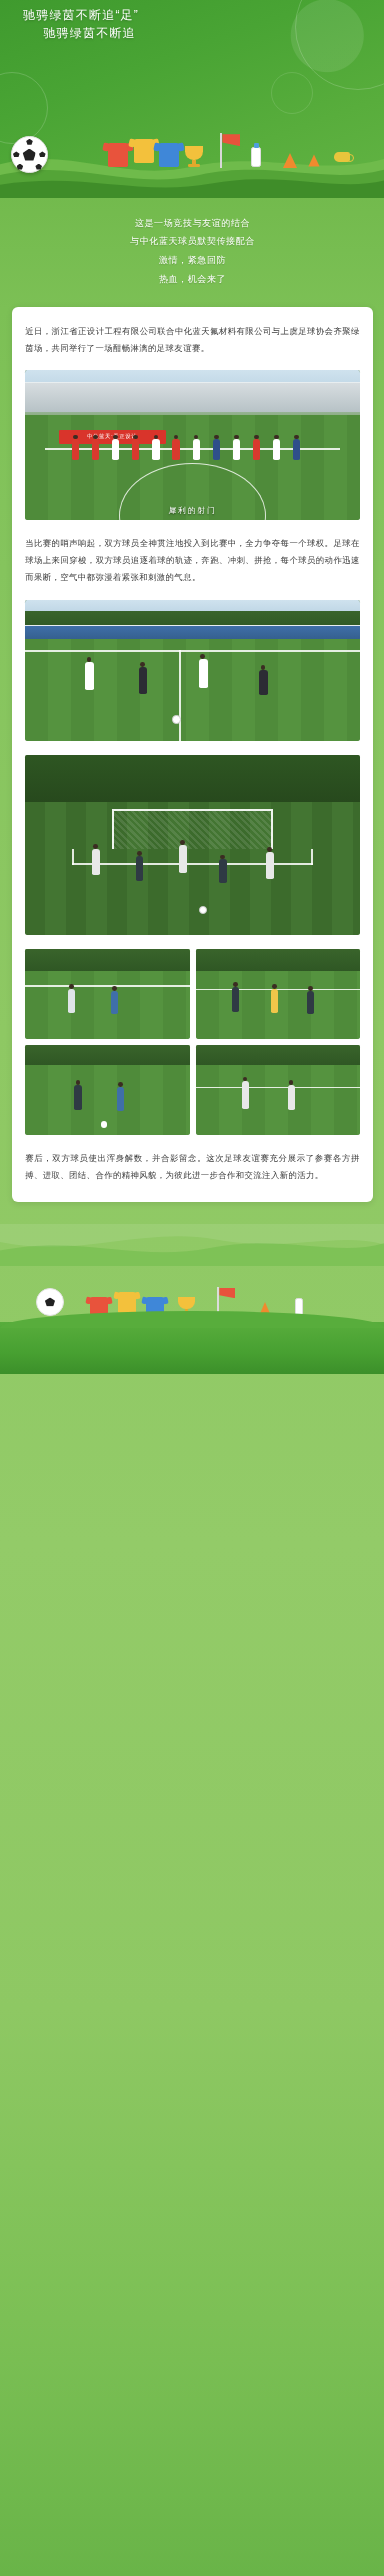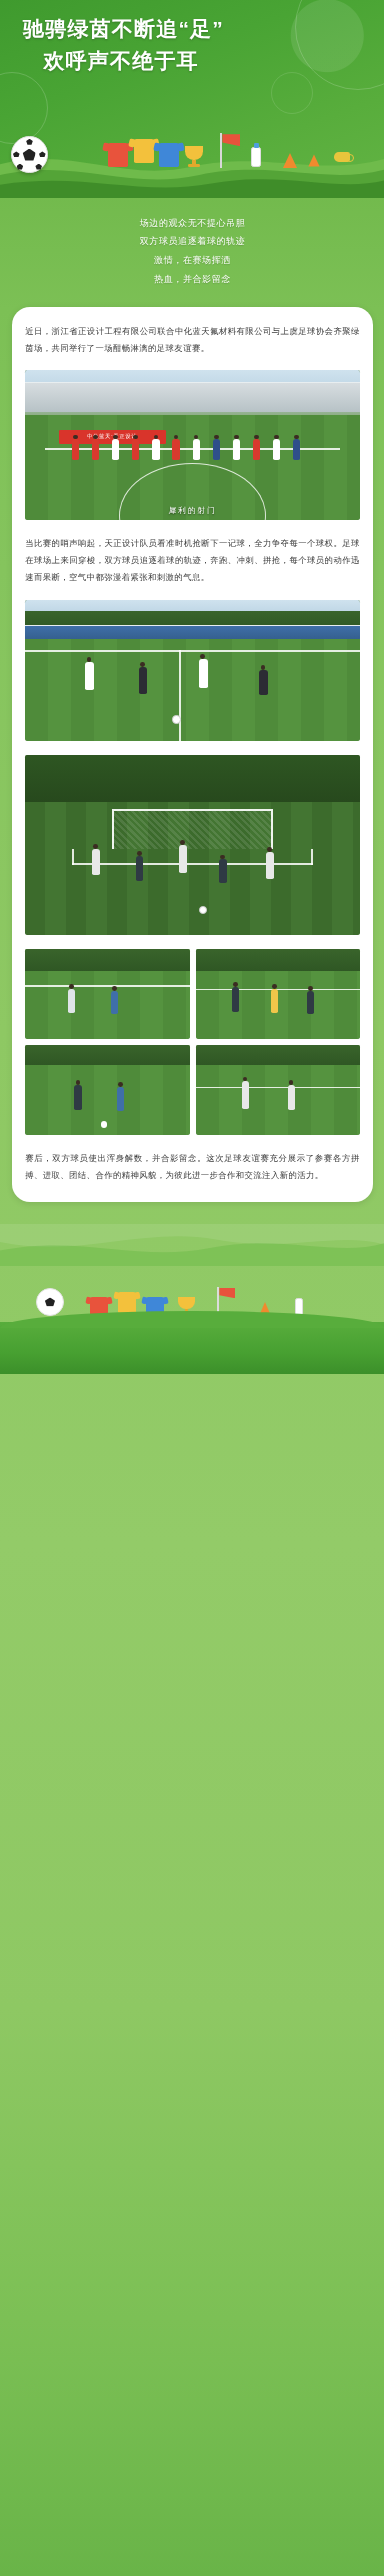--- a/index.html
+++ b/index.html
@@ -29,24 +29,24 @@
   .hdr-deco-circle {
     position: absolute; border-radius: 50%;
     border: 1.2px solid rgba(255,255,255,0.18);
   }
   .c1 { width: 126px; height: 126px; right: -36px; top: -36px; }
   .c2 { width: 72px; height: 72px; left: -24px; top: 72px; }
   .c3 { width: 42px; height: 42px; right: 72px; top: 72px; border-color: rgba(255,255,255,0.12); }
   .hdr-title {
     position: relative;
     z-index: 4;
-    padding: 13px 23px 0 23px;
+    padding: 6px 23px 0 23px;
     color: #ffffff;
-    font-size: 21px;
-    font-weight: bold;
+    font-size: 12px;
+    font-weight: normal;
     letter-spacing: 1.2px;
     line-height: 1.5;
     text-shadow: 0 1.2px 2.4px rgba(0,0,0,0.25);
   }
   .hdr-title .line2 { padding-left: 20.4px; }
 
   
   .hdr-illus {
     position: absolute;
     left: 0; right: 0; bottom: 0;
@@ -141,21 +141,21 @@
     line-height: 2.1;
     font-size: 9px;
     letter-spacing: 0.6px;
     text-shadow: 0 0.6px 1.2px rgba(0,0,0,0.18);
   }
 
   
   .card {
     background: #ffffff;
     margin: 0 12px 21.7px;
-    border-radius: 18px;
+    border-radius: 6px;
     padding: 15.6px 13.2px 18px;
     box-shadow: 0 1.2px 6px rgba(0,0,0,0.10);
     font-family: Liberation Serif, serif;
   }
   .para {
     font-size: 8.4px;
     color: #3a3a3a;
     line-height: 2.05;
     letter-spacing: 0.4px;
     text-align: justify;
@@ -286,21 +286,21 @@
 
 <div class="page">
 
   <div class="header">
     <div class="hdr-deco-circle c1"></div>
     <div class="hdr-deco-circle c2"></div>
     <div class="hdr-deco-circle c3"></div>
 
     <div class="hdr-title">
       <div>驰骋绿茵不断追“足”</div>
-      <div class="line2">欢呼声不绝于耳</div>
+      <div class="line2">驰骋绿茵不断追</div>
     </div>
 
     <div class="hdr-illus">
       <svg class="grass-wave" viewBox="0 0 640 96" preserveAspectRatio="none">
         <path d="M0,40 C120,10 200,70 320,44 C440,18 530,62 640,30 L640,96 L0,96 Z" fill="#6fbb4b"></path>
         <path d="M0,58 C130,30 210,84 330,58 C450,32 540,76 640,48 L640,96 L0,96 Z" fill="#54a437"></path>
         <path d="M0,74 C140,52 230,94 350,72 C470,50 560,88 640,66 L640,96 L0,96 Z" fill="#3f8d29"></path>
       </svg>
 
       <div class="ball-big">
@@ -322,24 +322,24 @@
           <span class="flag"></span>
         </div>
       <div class="bottle"></div>
       <div class="cone k1"></div>
       <div class="cone k2"></div>
       <div class="whistle"></div>
     </div>
   </div>
 
   <div class="slogan">
-    <div>场边的观众无不提心吊胆</div>
-    <div>双方球员追逐着球的轨迹</div>
-    <div>激情，在赛场挥洒</div>
-    <div>热血，并合影留念</div>
+    <div>这是一场竞技与友谊的结合</div>
+    <div>与中化蓝天球员默契传接配合</div>
+    <div>激情，紧急回防</div>
+    <div>热血，机会来了</div>
   </div>
 
   <div class="card">
 
     <p class="para">近日，浙江省正设计工程有限公司联合中化蓝天氟材料有限公司与上虞足球协会齐聚绿茵场，共同举行了一场酣畅淋漓的足球友谊赛。</p>
 
     <div class="photo h260">
       <div class="sky-band" style="height:30%"></div>
       <div class="stand" style="top:8%;height:20%"></div>
       <div class="pitch" style="top:30%"></div>
@@ -356,21 +356,21 @@
       <div class="player" style="left:44%;top:46%;background:#d83a2e;"></div>
       <div class="player" style="left:50%;top:46%;background:#ffffff;"></div>
       <div class="player" style="left:56%;top:46%;background:#2f4f8a;"></div>
       <div class="player" style="left:62%;top:46%;background:#ffffff;"></div>
       <div class="player" style="left:68%;top:46%;background:#d83a2e;"></div>
       <div class="player" style="left:74%;top:46%;background:#ffffff;"></div>
       <div class="player" style="left:80%;top:46%;background:#2f4f8a;"></div>
       <div class="subcap">犀利的射门</div>
     </div>
 
-    <p class="para">当比赛的哨声响起，天正设计队员看准时机抢断下一记球，全力争夺每一个球权。足球在球场上来回穿梭，双方球员追逐着球的轨迹，奔跑、冲刺、拼抢，每个球员的动作迅速而果断，空气中都弥漫着紧张和刺激的气息。</p>
+    <p class="para">当比赛的哨声响起，双方球员全神贯注地投入到比赛中，全力争夺每一个球权。足球在球场上来回穿梭，双方球员追逐着球的轨迹，奔跑、冲刺、拼抢，每个球员的动作迅速而果断，空气中都弥漫着紧张和刺激的气息。</p>
 
     <div class="photo h245">
       <div class="sky-band" style="height:22%"></div>
       <div class="treeline" style="top:8%;height:14%"></div>
       <div class="stand" style="top:18%;height:10%;background:linear-gradient(180deg,#3f6fa8 0%,#35608f 100%)"></div>
       <div class="pitch" style="top:28%"></div>
       <div class="line-white" style="left:0;right:0;top:36%;height:1.8px"></div>
       <div class="line-white" style="left:46%;top:36%;width:1.8px;height:64%"></div>
       <div class="player" style="left:18%;top:44%;height:28px;width:8.4px;background:#ffffff;"></div>
       <div class="player" style="left:34%;top:48%;height:26.5px;width:8.4px;background:#2c2c34;"></div>

